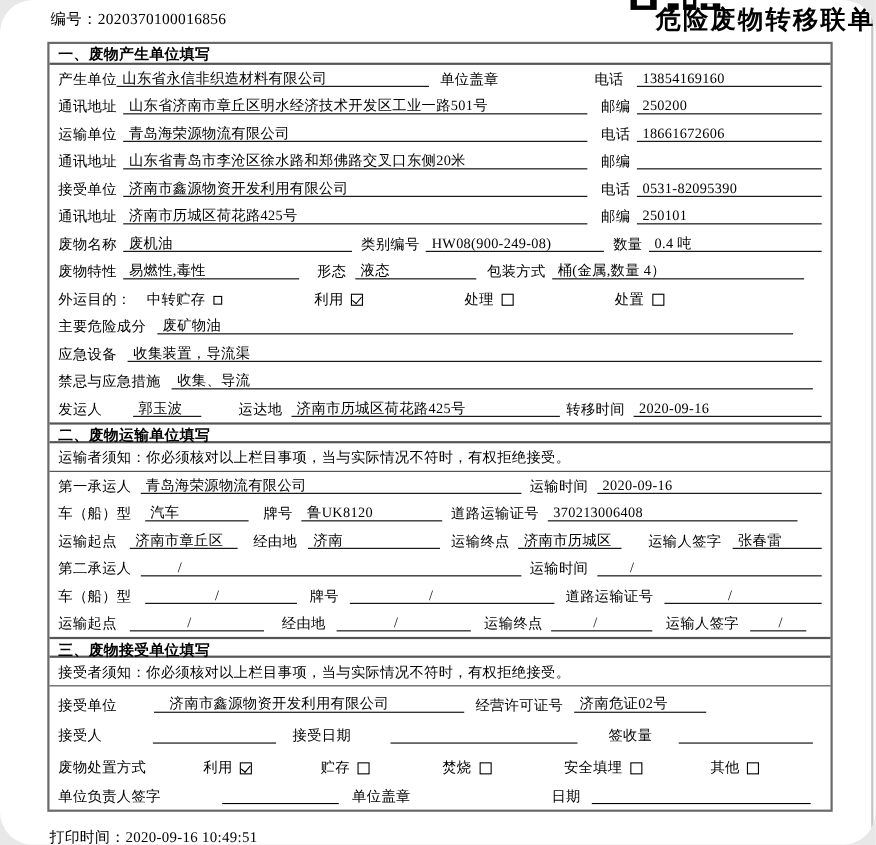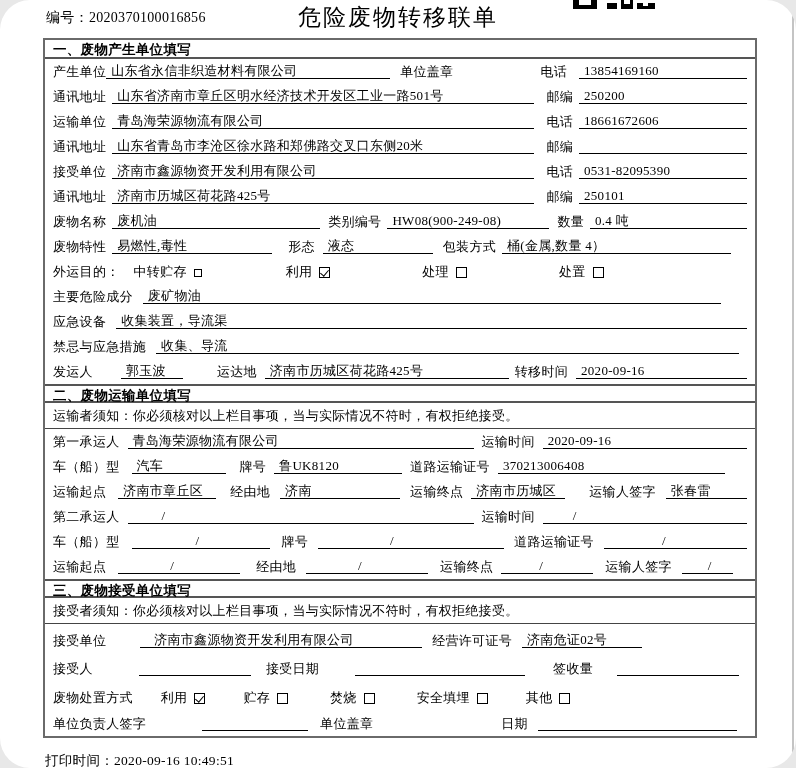--- a/index.html
+++ b/index.html
@@ -8,23 +8,23 @@
     position:relative; width:796px; height:768px; background:#ffffff;
     font-family:"Liberation Serif","DejaVu Serif",serif; color:#000;
     font-size:13px; overflow:hidden; letter-spacing:0.3px;border-radius:30px;
   }
   .page-edge { position:absolute; top:0; right:2px; width:2px; height:100%; background:#c4c4c4; }
 
   
   .doc-header { position:relative; height:38px; }
   .doc-no { position:absolute; left:46px; top:9px; font-size:14px; white-space:nowrap; }
   .doc-title {
-    position:absolute; left:0; right:0; top:2px; text-align:center;
+    position:absolute; left:0; right:0; top:2px; text-align:right;
     font-family:"Liberation Sans","DejaVu Sans",sans-serif;
-    font-weight:normal; font-size:23px; letter-spacing:2px;
+    font-weight:bold; font-size:23px; letter-spacing:2px;
   }
   .qr-frag { position:absolute; top:0; right:141px; width:82px; height:9px; }
 
   
   .form {
     position:absolute; left:43px; top:38px; width:714px;
     border:2px solid #6a6a6a; background:#fff;
   }
   .sec-h {
     font-family:"Liberation Sans","DejaVu Sans",sans-serif;
@@ -54,21 +54,21 @@
   .cb.checked::after {
     content:""; position:absolute; left:2px; top:0;
     width:4px; height:7px;
     border-right:1.6px solid #000; border-bottom:1.6px solid #000;
     transform:rotate(40deg);
   }
 
   
   .row.r-s3a { height:29px; }
   .row.r-s3b { height:28px; }
-  .row.r-s3c { height:29px; }
+  .row.r-s3c { height:29px;gap:24px; }
   .row.r-s3d { height:26px; }
 
   
   .print-line { position:absolute; left:45px; top:752px; font-size:13.5px; white-space:nowrap; }
 </style>
 </head>
 <body>
 
 <div class="page">
   <div class="page-edge"></div>

